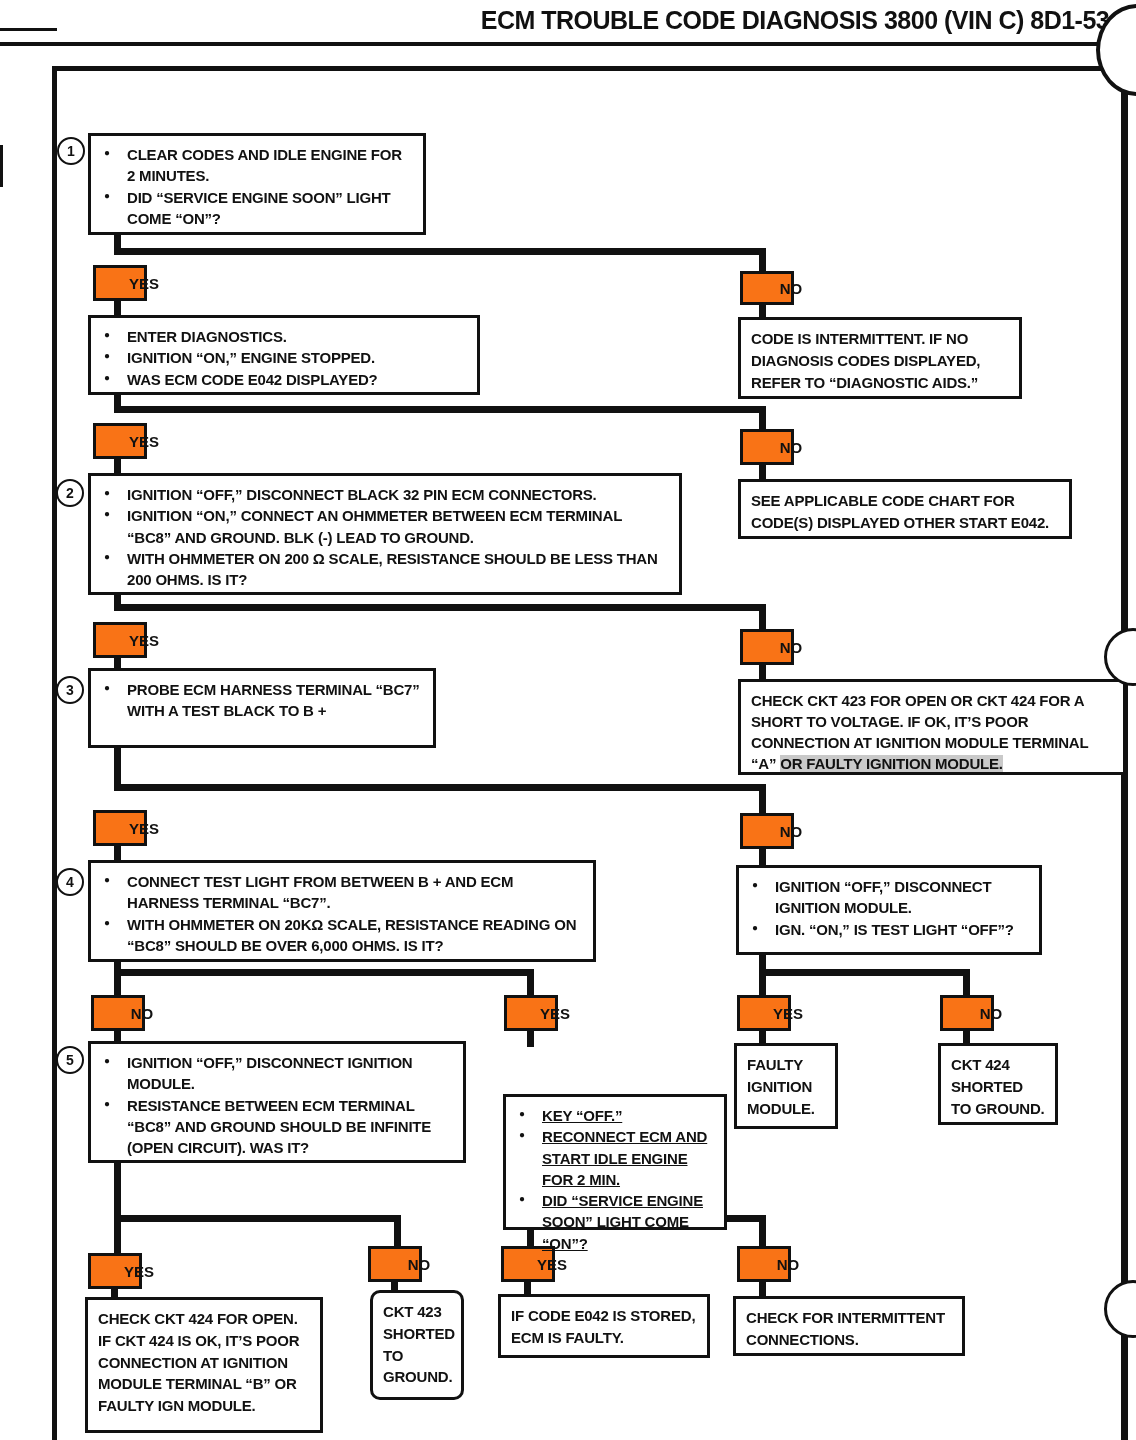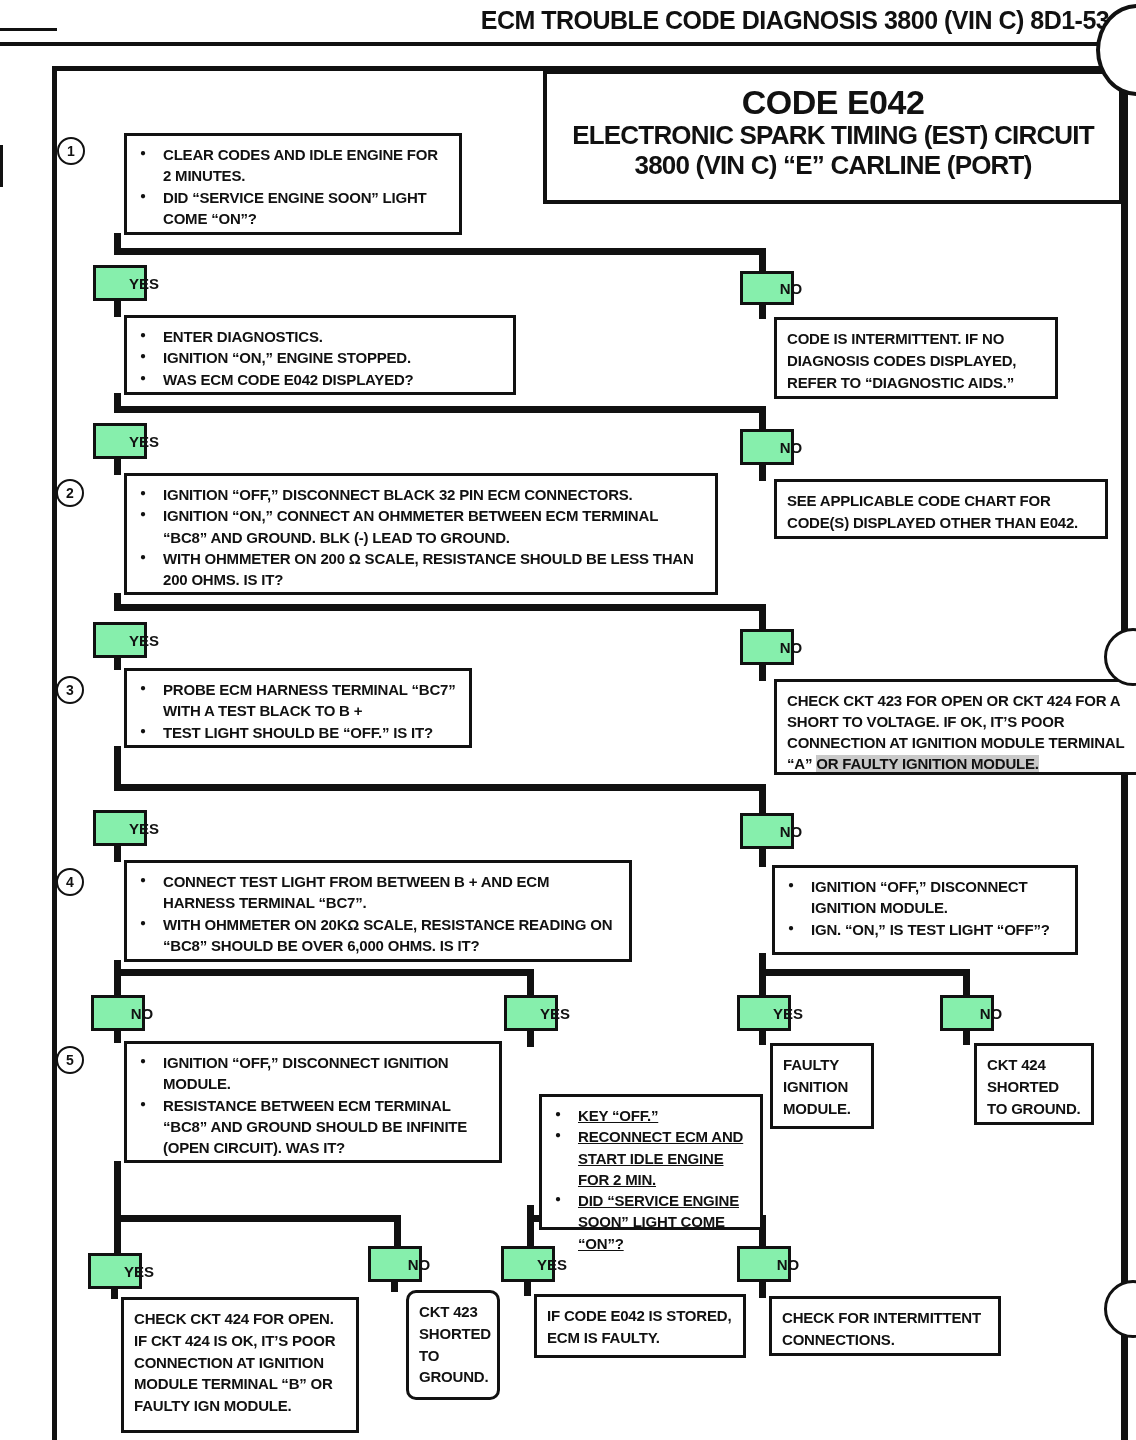--- a/index.html
+++ b/index.html
@@ -1,25 +1,25 @@
 <!DOCTYPE html>
 <html><head>
 <meta charset="utf-8">
 <style>
   html,body{margin:0;padding:0;background:#fff;}
   #page{position:relative;width:1136px;height:1440px;background:#fff;overflow:hidden;
         font-family:"Liberation Sans",sans-serif;color:#111;}
   .box{position:absolute;border:3px solid #111;background:#fff;color:#111;
        font-weight:700;font-size:15px;letter-spacing:-0.2px;
-       padding:8px 10px;box-sizing:border-box;margin-left:36px;}
+       padding:8px 10px;box-sizing:border-box;}
   .plain{line-height:1.45;}
   ul.b{margin:0;padding:0;list-style:none;line-height:1.42;}
   ul.b li{position:relative;padding-left:26px;}
   ul.b li::before{content:"●";position:absolute;left:3px;top:2px;font-size:10px;}
-  .yn{position:absolute;border:3px solid #111;background:#86efac;color:#111;
+  .yn{position:absolute;border:3px solid #111;background:#f97316;color:#111;
       font-weight:700;font-size:15px;display:flex;align-items:center;justify-content:center;
       box-sizing:border-box;padding-left:48px;}
   .ln{position:absolute;background:#111;}
   .num{position:absolute;width:28px;height:28px;border:2px solid #111;border-radius:50%;
        background:#fff;color:#111;font-weight:700;font-size:14px;line-height:24px;
        text-align:center;box-sizing:border-box;}
   .hl{background:#c9c9c9;}
   #page-header{position:absolute;top:6px;left:470px;width:650px;text-align:center;
        font-weight:700;font-size:25px;letter-spacing:-0.5px;white-space:nowrap;}
   .hrule{position:absolute;background:#111;}
@@ -37,25 +37,20 @@
 
   <div class="hrule" style="left:0;top:28px;width:57px;height:3px;"></div>
   <div class="hrule" style="left:0;top:42px;width:1106px;height:4px;"></div>
   <div id="page-header">ECM TROUBLE CODE DIAGNOSIS 3800 (VIN C) 8D1-53</div>
   <div class="hrule" style="left:0;top:145px;width:3px;height:42px;"></div>
 
   <div class="hrule" style="left:52px;top:66px;width:1072px;height:5px;"></div>
   <div class="hrule" style="left:52px;top:66px;width:5px;height:1374px;"></div>
   <div class="hrule" style="left:1121px;top:66px;width:7px;height:1374px;"></div>
 
-  <div id="title-box">
-    <div id="title-code">CODE E042</div>
-    <div class="title-sub">ELECTRONIC SPARK TIMING (EST) CIRCUIT</div>
-    <div class="title-sub">3800 (VIN C) “E” CARLINE (PORT)</div>
-  </div>
 
   <div class="ln" style="left:114px;top:233px;width:7px;height:22px;"></div>
   <div class="ln" style="left:114px;top:248px;width:652px;height:7px;"></div>
   <div class="ln" style="left:759px;top:248px;width:7px;height:25px;"></div>
   <div class="ln" style="left:114px;top:299px;width:7px;height:18px;"></div>
   <div class="ln" style="left:759px;top:303px;width:7px;height:16px;"></div>
   <div class="ln" style="left:114px;top:393px;width:7px;height:20px;"></div>
   <div class="ln" style="left:114px;top:406px;width:652px;height:7px;"></div>
   <div class="ln" style="left:759px;top:406px;width:7px;height:25px;"></div>
   <div class="ln" style="left:114px;top:457px;width:7px;height:18px;"></div>
@@ -132,26 +127,25 @@
   <div class="box plain" style="left:738px;top:317px;width:284px;height:82px;">CODE IS INTERMITTENT. IF NO DIAGNOSIS CODES DISPLAYED, REFER TO “DIAGNOSTIC AIDS.”</div>
 
   <div class="box" style="left:88px;top:473px;width:594px;height:122px;">
     <ul class="b">
       <li>IGNITION “OFF,” DISCONNECT BLACK 32 PIN ECM CONNECTORS.</li>
       <li>IGNITION “ON,” CONNECT AN OHMMETER BETWEEN ECM TERMINAL “BC8” AND GROUND. BLK (-) LEAD TO GROUND.</li>
       <li>WITH OHMMETER ON 200 Ω SCALE, RESISTANCE SHOULD BE LESS THAN 200 OHMS. IS IT?</li>
     </ul>
   </div>
 
-  <div class="box plain" style="left:738px;top:479px;width:334px;height:60px;">SEE APPLICABLE CODE CHART FOR CODE(S) DISPLAYED OTHER THAN E042.</div>
+  <div class="box plain" style="left:738px;top:479px;width:334px;height:60px;">SEE APPLICABLE CODE CHART FOR CODE(S) DISPLAYED OTHER START E042.</div>
 
   <div class="box" style="left:88px;top:668px;width:348px;height:80px;">
     <ul class="b">
       <li>PROBE ECM HARNESS TERMINAL “BC7” WITH A TEST BLACK TO B +</li>
-      <li>TEST LIGHT SHOULD BE “OFF.” IS IT?</li>
     </ul>
   </div>
 
   <div class="box plain" style="left:738px;top:679px;width:388px;height:96px;line-height:1.4;">
     <span>CHECK CKT 423 FOR OPEN OR CKT 424 FOR A SHORT TO VOLTAGE. IF OK, IT’S POOR CONNECTION AT IGNITION MODULE TERMINAL “A”</span>
     <span class="hl">OR FAULTY IGNITION MODULE.</span>
   </div>
 
   <div class="box" style="left:88px;top:860px;width:508px;height:102px;">
     <ul class="b">

